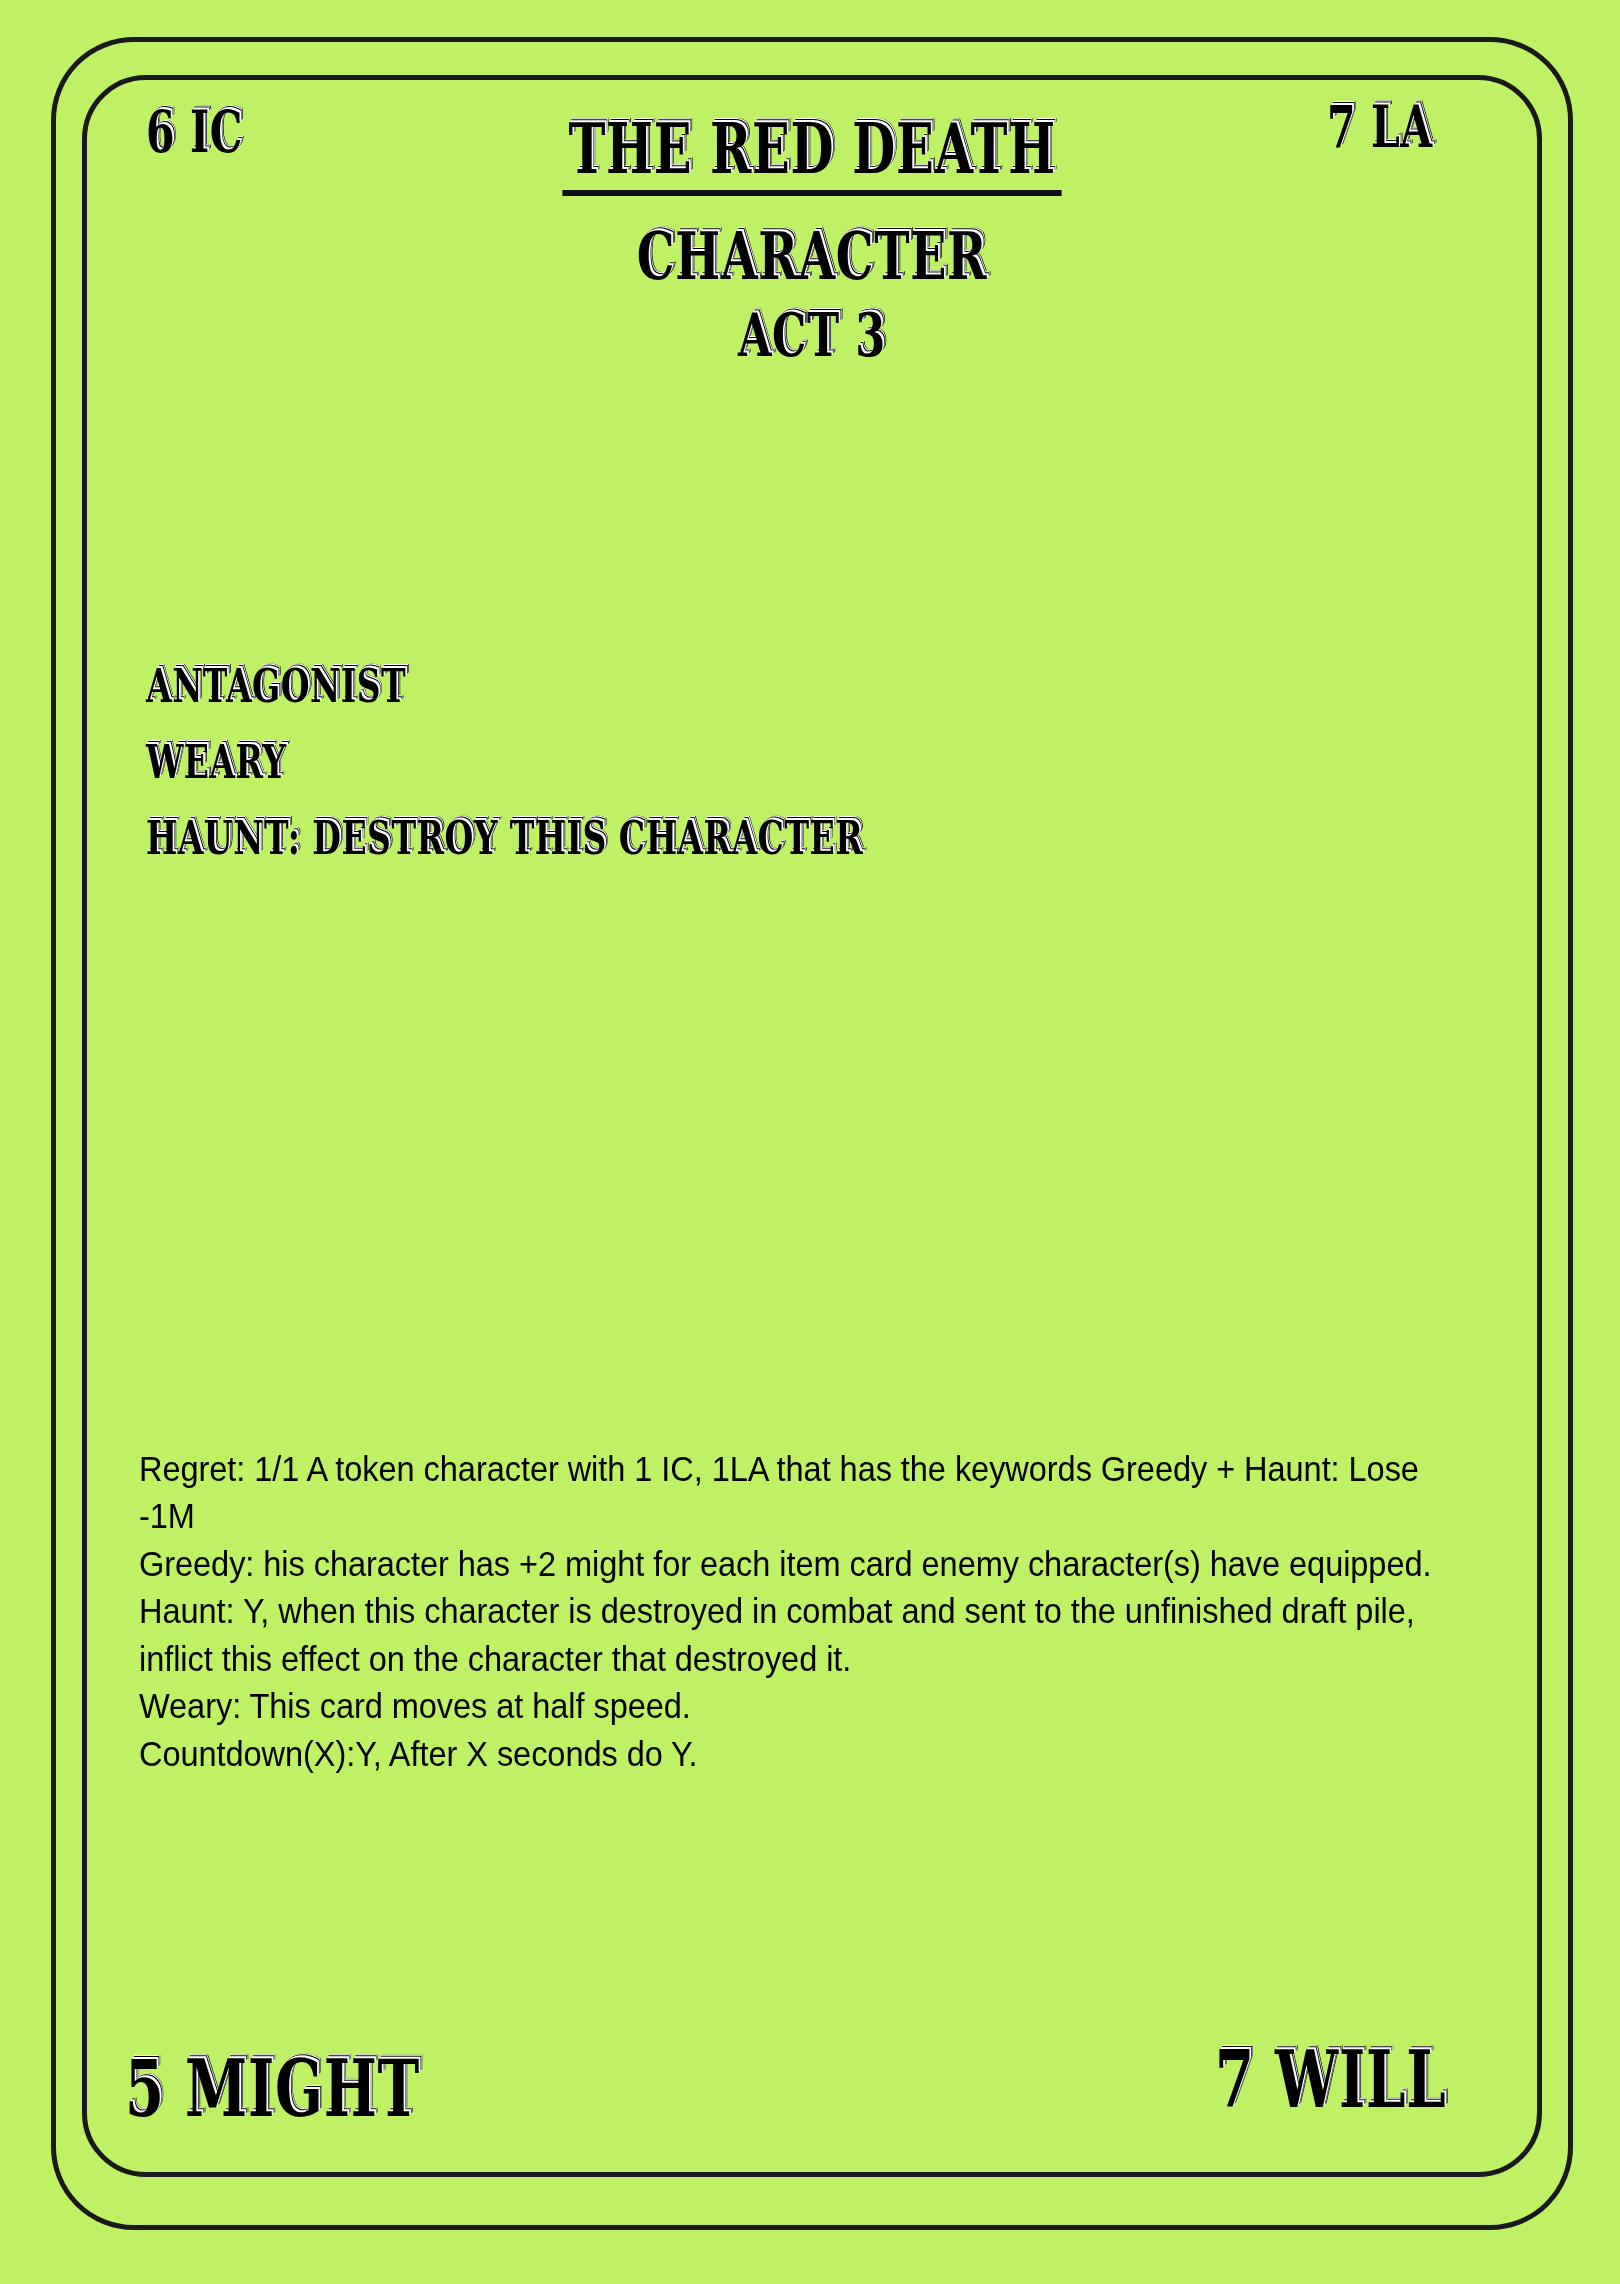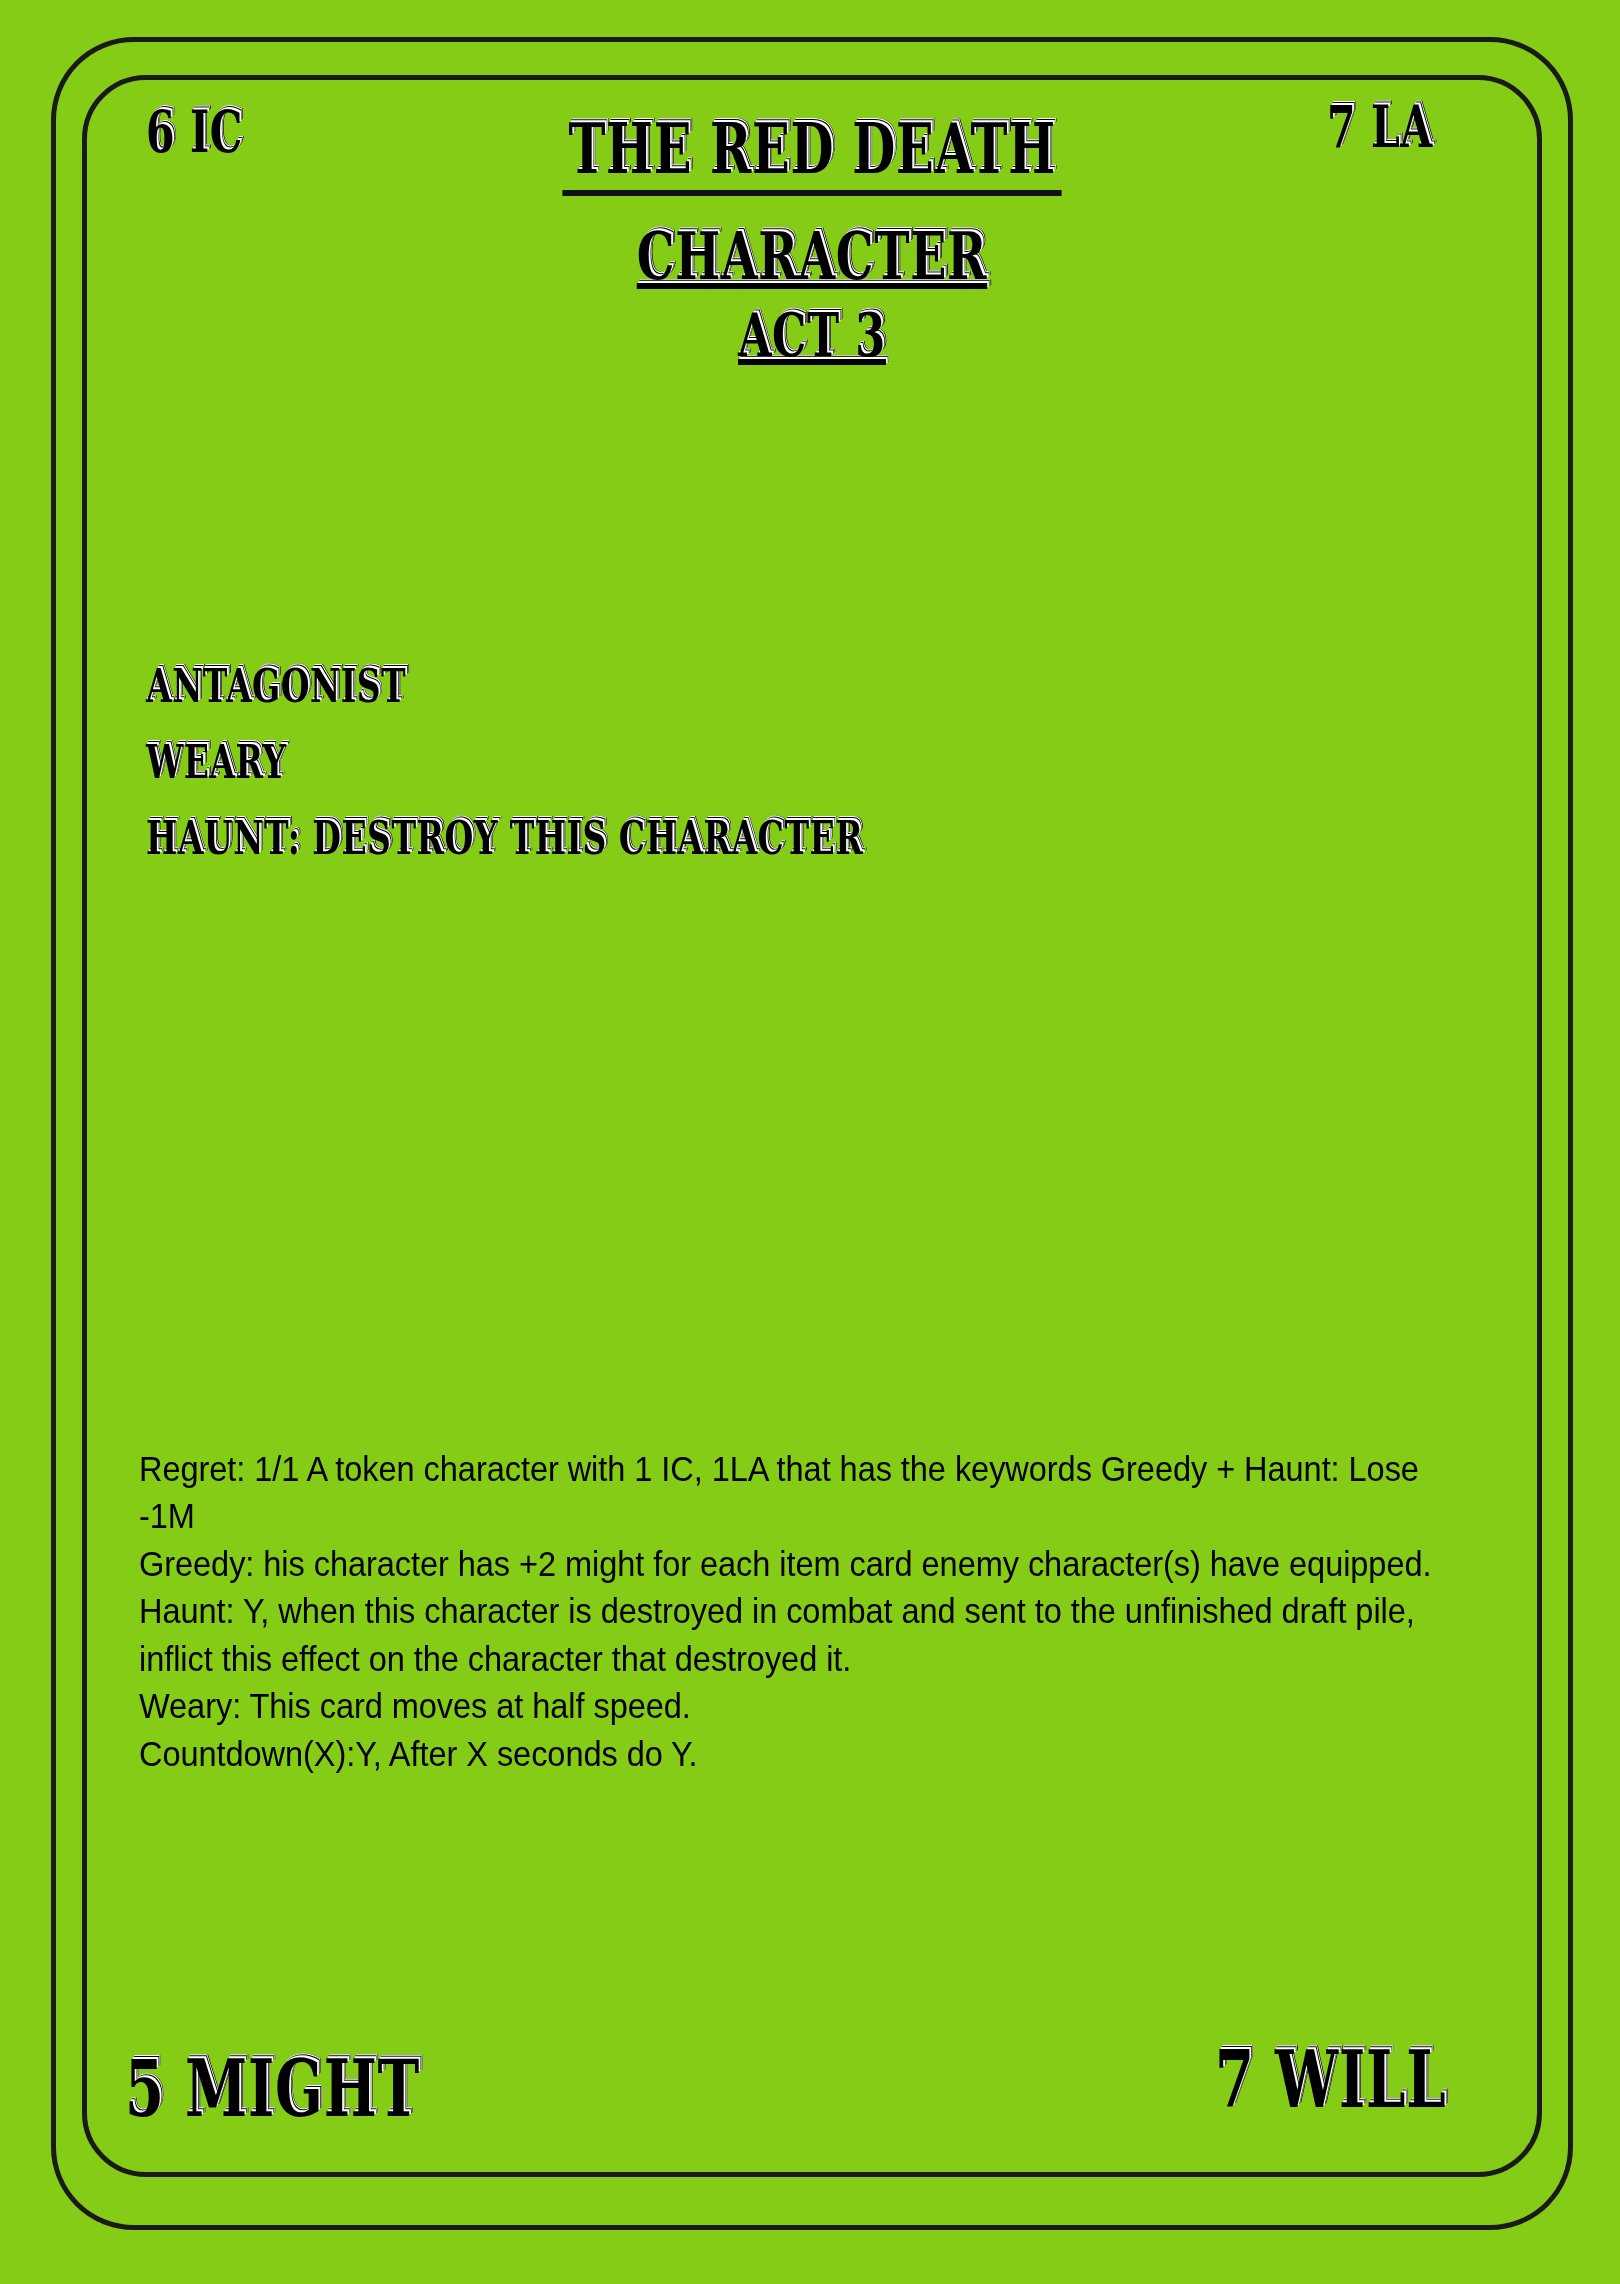--- a/index.html
+++ b/index.html
@@ -13,21 +13,21 @@
     overflow: hidden;
     font-family: "Liberation Serif", serif;
     -webkit-font-smoothing: antialiased;
   }
 
   
   #card-root {
     position: relative;
     width: 1621px;
     height: 2284px;
-    background: #84cc16;
+    background: #bef264;
   }
 
   .outer-frame {
     position: absolute;
     left: 51px;
     top: 37px;
     width: 1522px;
     height: 2193px;
     border: 5.2px solid #1a1a1a;
     border-radius: 83px;
@@ -85,21 +85,20 @@
   #stat-might { left: 125px;  top: 2050px; }
   #stat-will  { left: 1215px; top: 2041px; }
 
   
   #title-block {
     position: absolute;
     left: 82px;
     top: 112px;
     width: 1460px;
     text-align: center;
-    text-decoration: underline;
   }
   #card-title {
     display: inline-block;
     font-size: 69px;
     line-height: 1.08;
     padding: 0 7.5px 3px 7.5px;
     border-bottom: 6.7px solid #111111;
   }
   #card-type {
     display: block;

